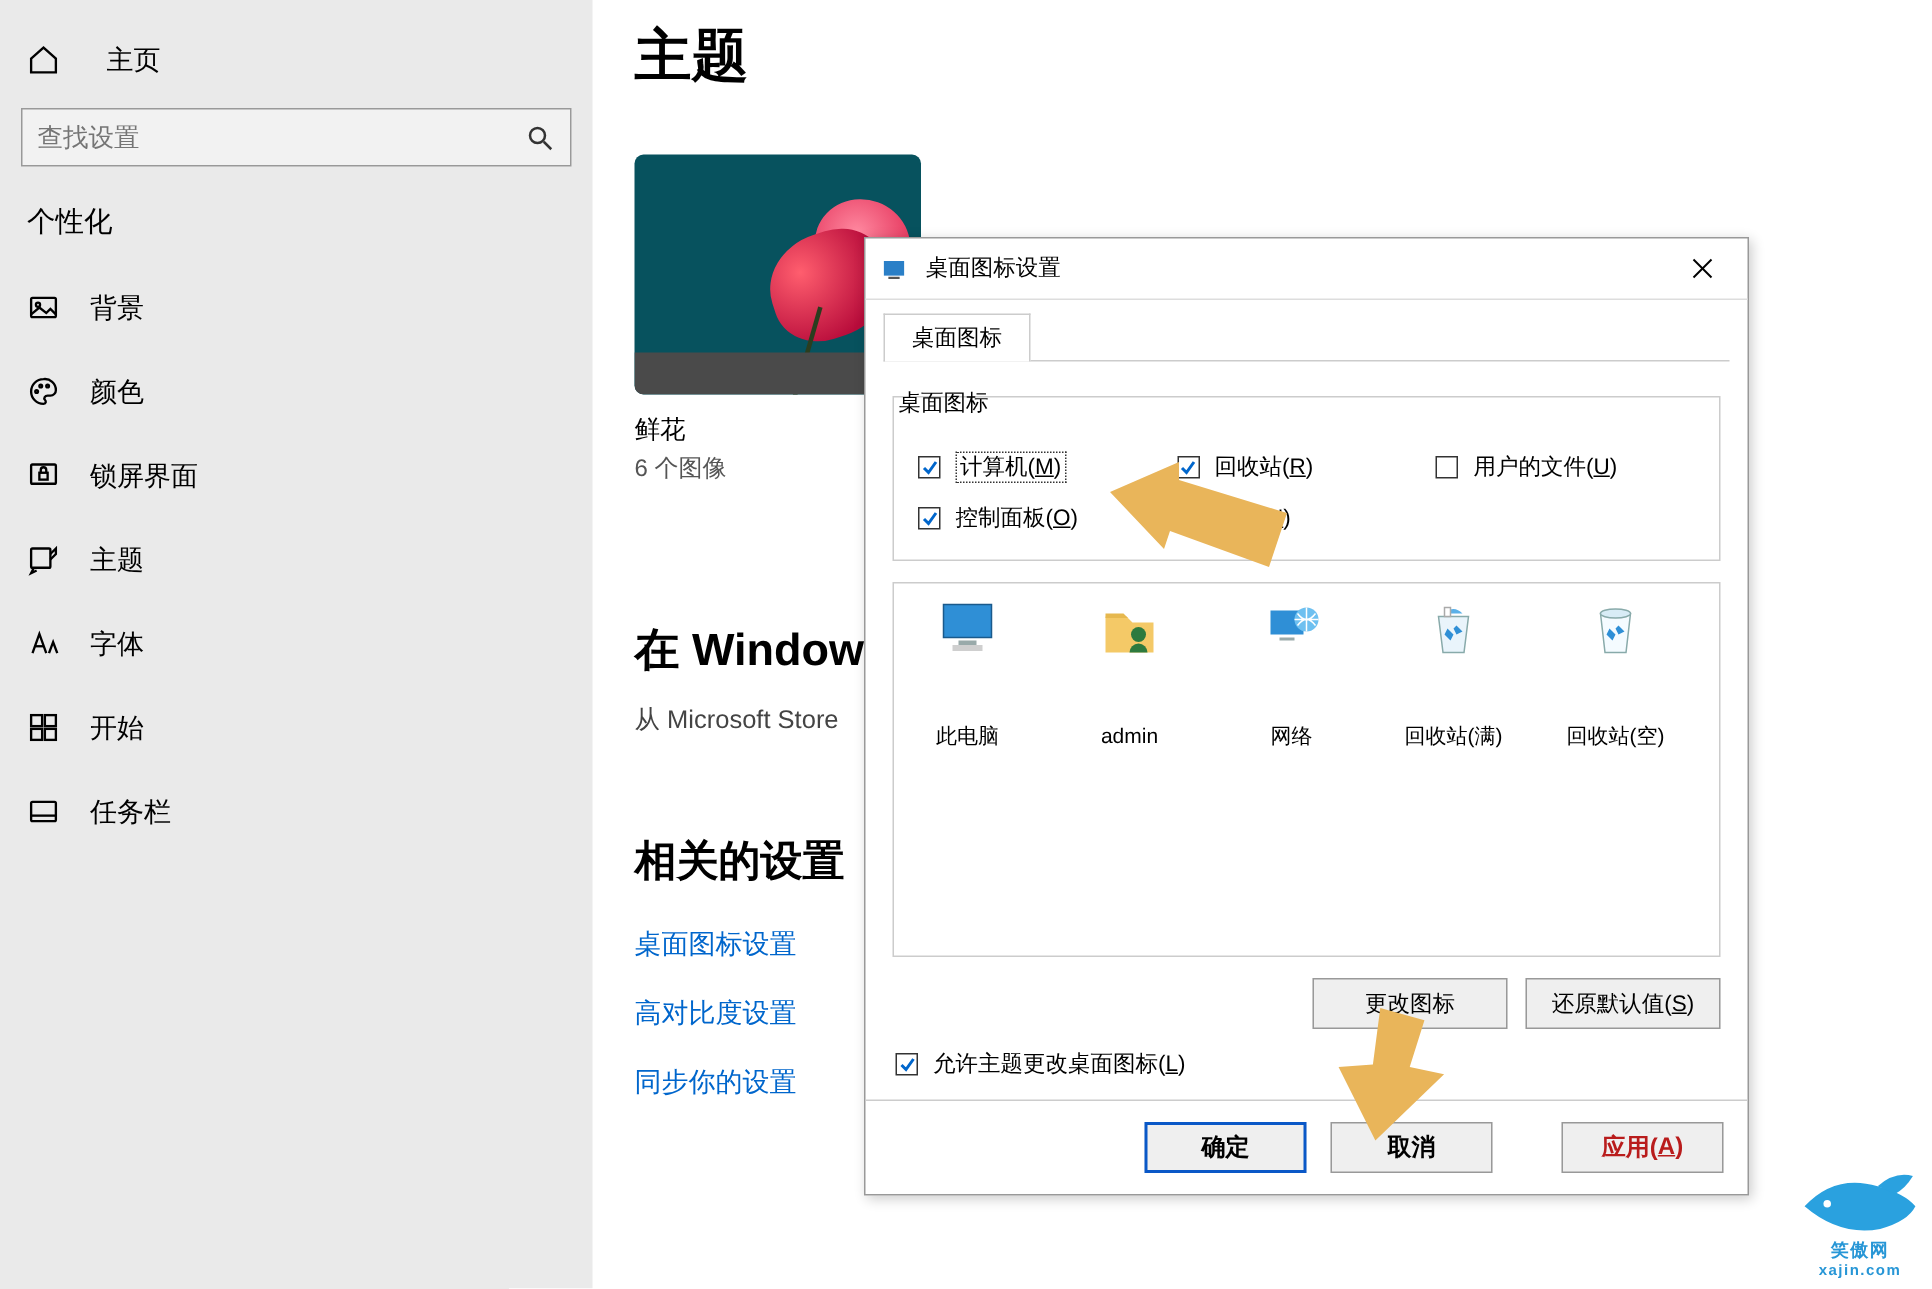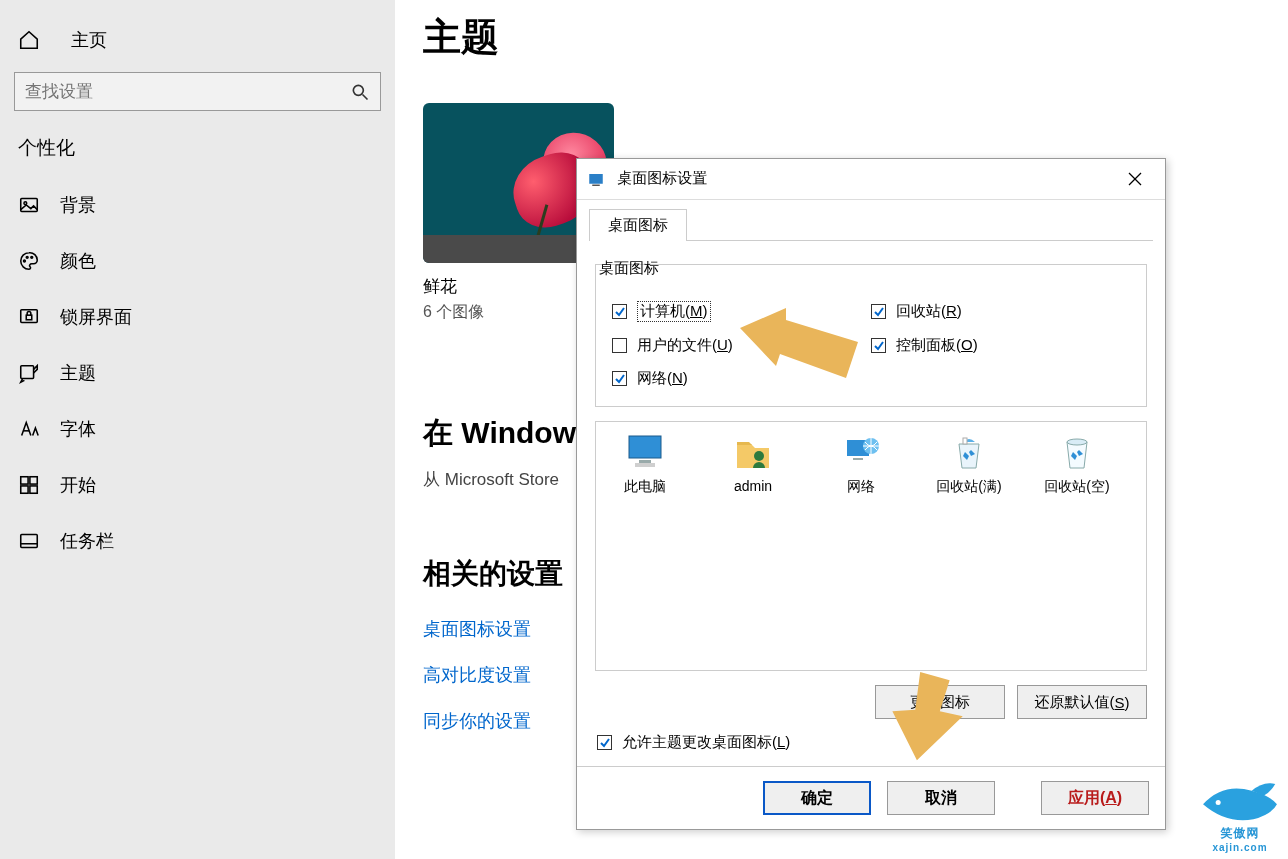--- a/index.html
+++ b/index.html
@@ -38,29 +38,29 @@
 
 .dialog { position: absolute; left: 576px; top: 158px; width: 590px; background: #fff; border: 1px solid #999; box-shadow: 2px 2px 8px rgba(0,0,0,.2); z-index: 10; }
 .dialog-title { display: flex; align-items: center; justify-content: space-between; padding: 6px 10px 6px 10px; border-bottom: 1px solid #ddd; font-size: 15px; }
 .dialog-title .ticon { width: 18px; height: 18px; margin-right: 8px; display:inline-block; vertical-align:middle; }
 .dialog-title .close { width: 40px; height: 28px; display: flex; align-items: center; justify-content: center; cursor: pointer; }
 .dlg-body { padding: 8px 12px 14px 12px; }
 .tab-row { display: flex; border-bottom: 1px solid #ccc; }
 .tab { padding: 6px 18px; font-size: 15px; border: 1px solid #ccc; border-bottom: none; background: #fff; position: relative; top: 1px; cursor: pointer; }
 .fieldset-label { font-size: 15px; margin: 18px 0 10px 10px; }
 .checks { border: 1px solid #ccc; padding: 14px 16px 18px 16px; margin: -24px 6px 0 6px; }
-.checks-inner { display: grid; grid-template-columns: 1fr 1fr; row-gap: 14px; margin-top: 22px; }
+.checks-inner { display: grid; grid-template-columns: 1fr 1fr 1fr; row-gap: 14px; margin-top: 22px; }
 .check { display: flex; align-items: center; gap: 10px; font-size: 15px; cursor: pointer; }
 .cbx { width: 15px; height: 15px; border: 1px solid #333; display: flex; align-items: center; justify-content: center; }
 .cbx.on svg { display: block; }
 .cbx svg { display: none; width: 12px; height: 12px; }
 .focus-box { border: 1px dotted #333; padding: 0 2px; }
 .un { text-decoration: underline; }
 .icon-grid { border: 1px solid #ccc; margin: 14px 6px 0 6px; height: 250px; padding: 12px; display: flex; gap: 34px; align-items: flex-start; }
-.icon-item { display: flex; flex-direction: column; align-items: center; width: 74px; font-size: 14px; text-align: center; cursor: pointer; }
+.icon-item { display: flex; flex-direction: column; align-items: center; width: 74px; font-size: 14px; text-align: center; cursor: pointer; gap: 37px; }
 .icon-item .ic { width: 40px; height: 38px; margin-bottom: 6px; }
 .btn-row { display: flex; justify-content: flex-end; gap: 12px; margin: 14px 6px 0 6px; }
 .btn { min-width: 130px; height: 34px; border: 1px solid #999; background: #efefef; font-size: 15px; cursor: pointer; display:flex; align-items:center; justify-content:center; }
 .allow-row { margin: 14px 6px 0 8px; }
 .dlg-footer { border-top: 1px solid #ccc; padding: 14px 16px; display: flex; justify-content: flex-end; gap: 16px; }
 .fbtn { width: 108px; height: 34px; border: 1px solid #999; background: #efefef; font-size: 16px; cursor: pointer; display:flex; align-items:center; justify-content:center;font-weight:bold; }
 .fbtn.primary { border: 2px solid #0a58c7; }
 .fbtn.disabled { color: #b91c1c; cursor: default; margin-left: 30px; }
 
 

